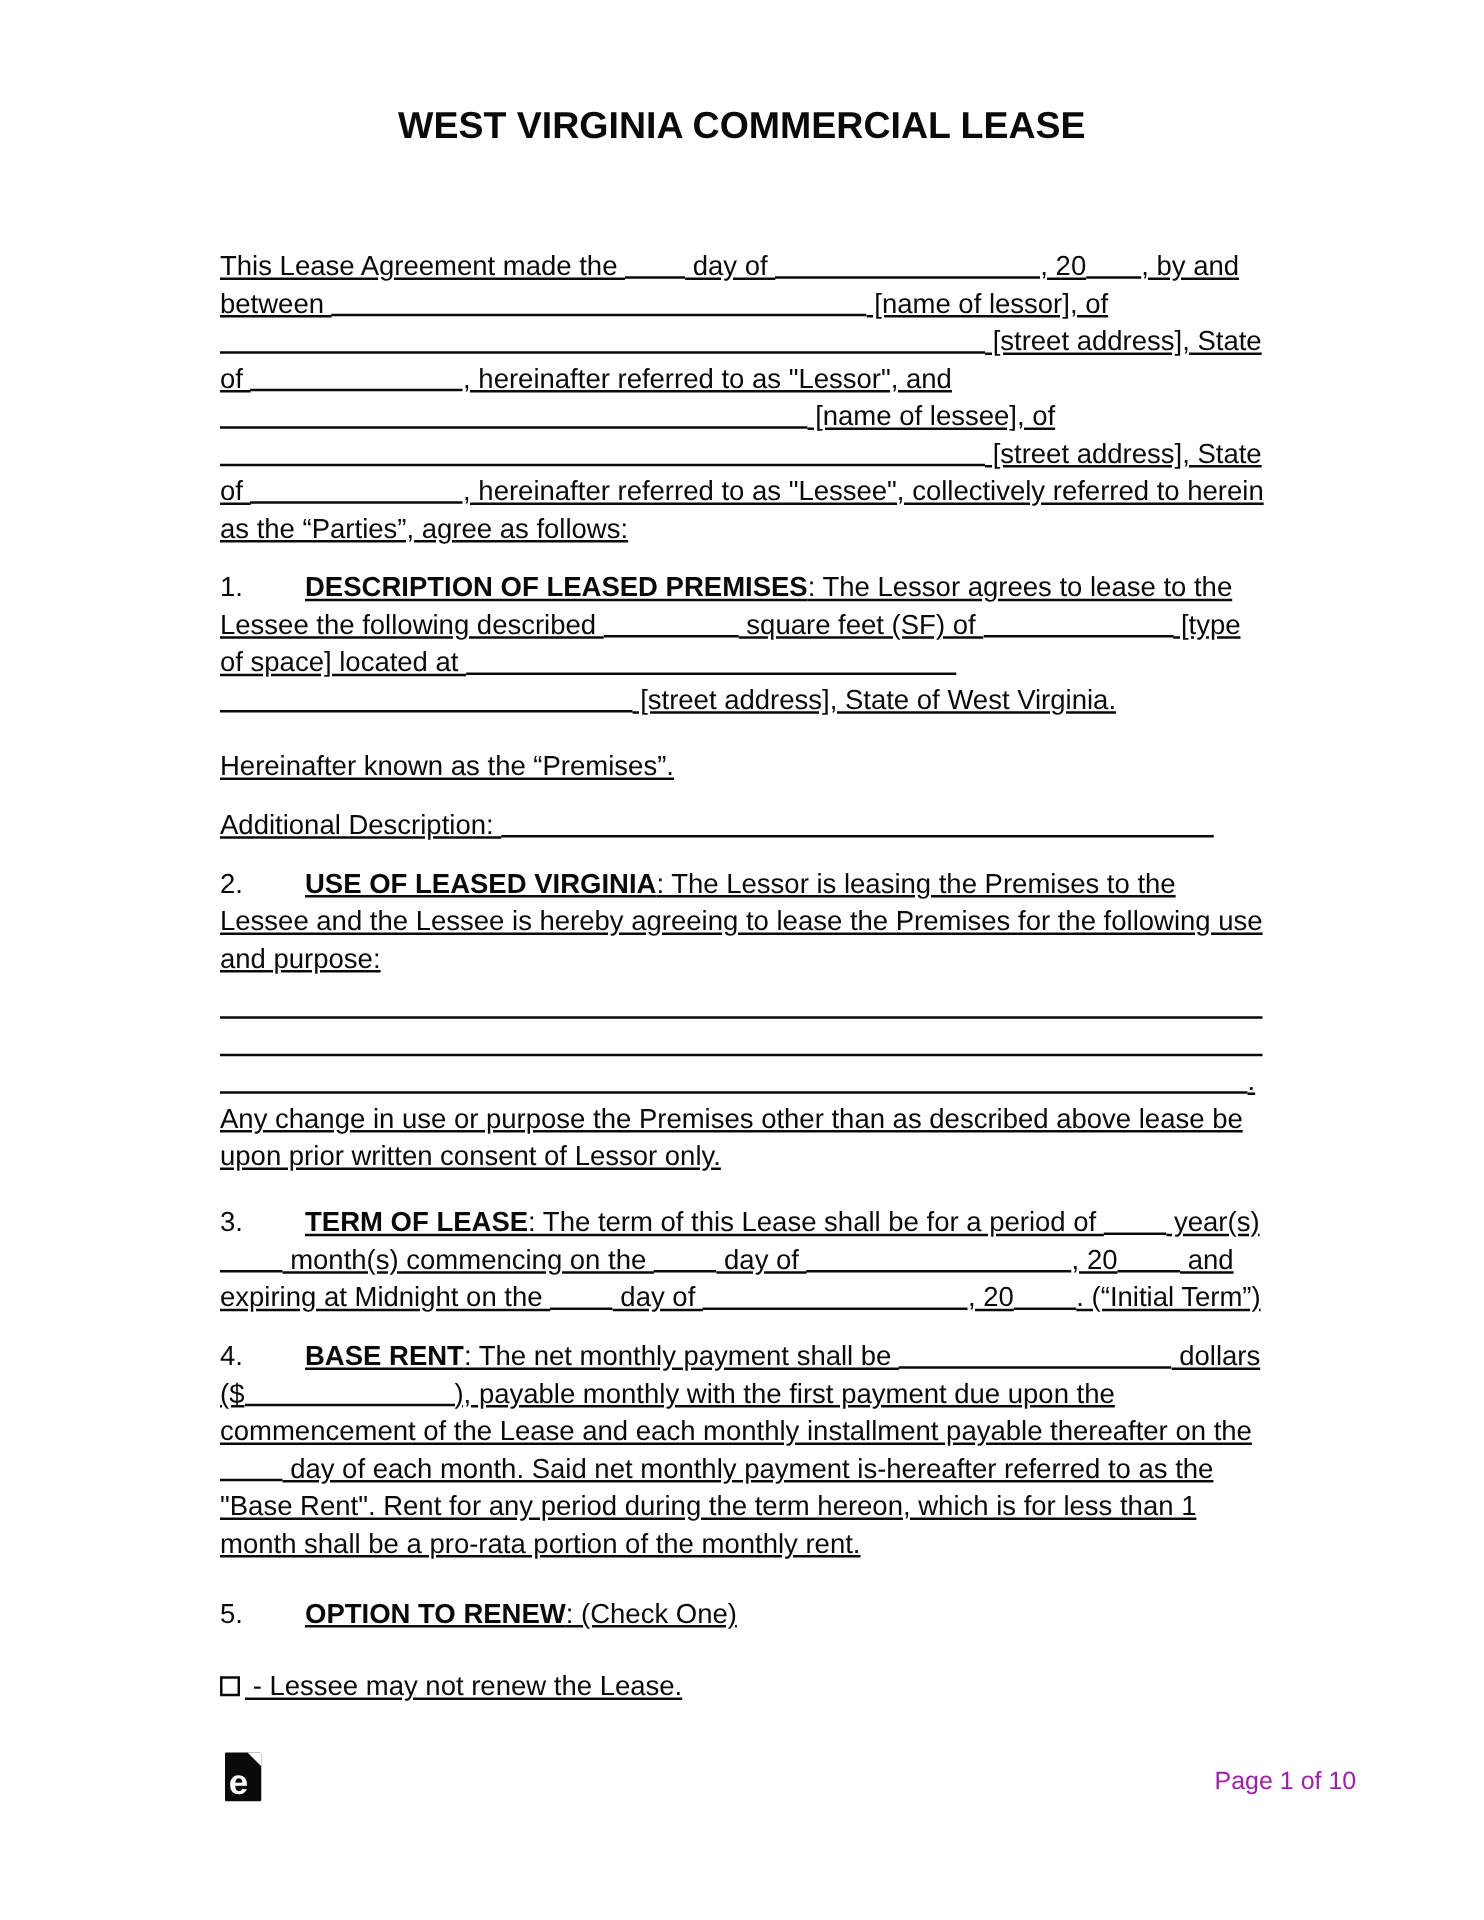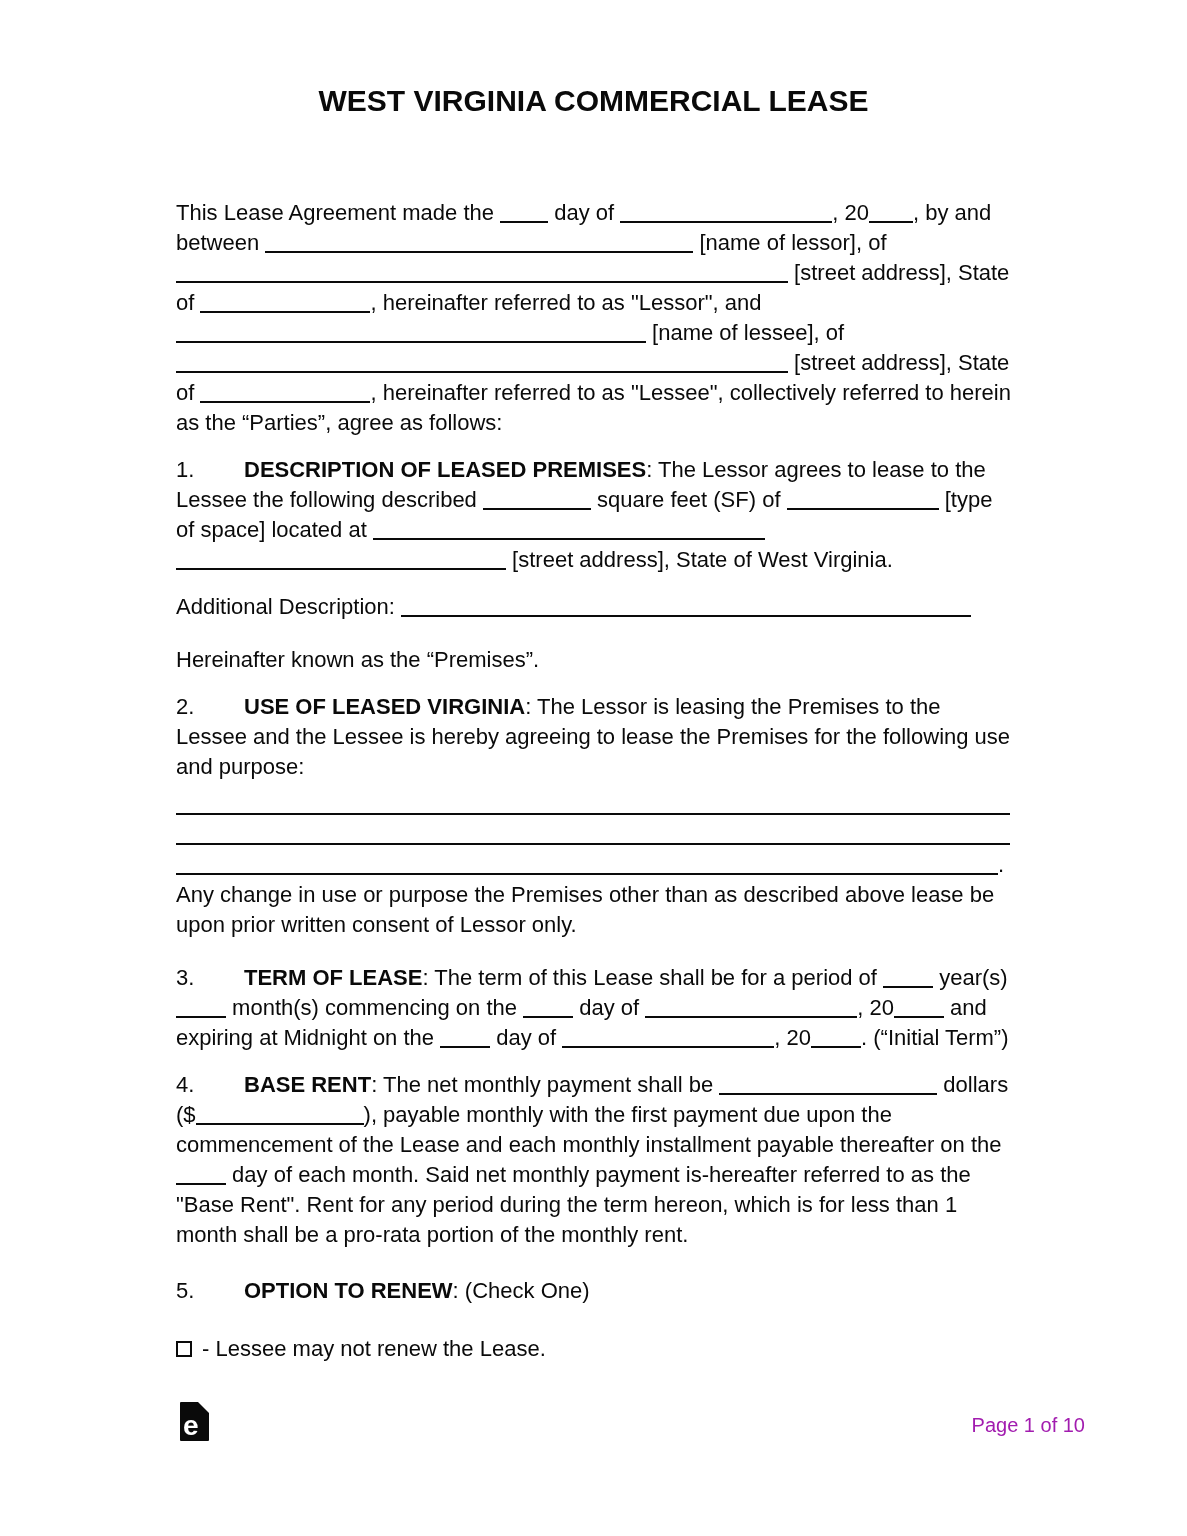--- a/index.html
+++ b/index.html
@@ -17,21 +17,21 @@
     text-align:center;
     font-size:30px; font-weight:bold; letter-spacing:0px;
     color:#0a0a0a;
   }
 
   .doc-body {
     position:absolute; left:176px; top:198px; width:836px;
     font-size:22px; line-height:30px; color:#0a0a0a;
     text-align:left;
   }
-  .block { margin:0; }
+  .block { margin:0;text-decoration:underline; }
   .block strong { font-weight:bold;text-align:right; }
   .num { display:inline-block; width:68px; }
   .blank {
     display:inline-block;
     border-bottom:2px solid #0a0a0a;
     height:22px; vertical-align:-3px;
   }
   .checkbox {
     display:inline-block;
     width:16px; height:16px;
@@ -66,22 +66,22 @@
 </head>
 <body>
 
 <div class="page">
 
   <h1 class="doc-title">WEST VIRGINIA COMMERCIAL LEASE</h1>
 
   <main class="doc-body">
       <div class="block" style="margin-top: 0px;"><span>This Lease Agreement made the </span><span class="blank" style="width: 48px;"></span><span> day of </span><span class="blank" style="width: 212px;"></span><span>, 20</span><span class="blank" style="width: 44px;"></span><span>, by and between </span><span class="blank" style="width: 428px;"></span><span> [name of lessor], of </span><span class="blank" style="width: 612px;"></span><span> [street address], State of </span><span class="blank" style="width: 170px;"></span><span>, hereinafter referred to as "Lessor", and </span><span class="blank" style="width: 470px;"></span><span> [name of lessee], of </span><span class="blank" style="width: 612px;"></span><span> [street address], State of </span><span class="blank" style="width: 170px;"></span><span>, hereinafter referred to as "Lessee", collectively referred to herein as the “Parties”, agree as follows:</span></div>
       <div class="block" style="margin-top: 17px;"><span class="num">1.</span><strong>DESCRIPTION OF LEASED PREMISES</strong><span>: The Lessor agrees to lease to the Lessee the following described </span><span class="blank" style="width: 108px;"></span><span> square feet (SF) of </span><span class="blank" style="width: 152px;"></span><span> [type of space] located at </span><span class="blank" style="width: 392px;"></span><span> </span><span class="blank" style="width: 330px;"></span><span> [street address], State of West Virginia.</span></div>
+      <div class="block" style="margin-top: 23px;"><span>Hereinafter known as the “Premises”.</span></div>
       <div class="block" style="margin-top: 17px;"><span>Additional Description: </span><span class="blank" style="width: 570px;"></span></div>
-      <div class="block" style="margin-top: 23px;"><span>Hereinafter known as the “Premises”.</span></div>
       <div class="block" style="margin-top: 17px;"><span class="num">2.</span><strong>USE OF LEASED VIRGINIA</strong><span>: The Lessor is leasing the Premises to the Lessee and the Lessee is hereby agreeing to lease the Premises for the following use and purpose:</span></div>
       <div class="block" style="margin-top: 8px;"><span class="blank" style="width: 834px;"></span><span class="blank" style="width: 834px;"></span><span class="blank" style="width: 822px;"></span><span>.</span></div>
       <div class="block" style="margin-top: 0px;"><span>Any change in use or purpose the Premises other than as described above lease be upon prior written consent of Lessor only.</span></div>
       <div class="block" style="margin-top: 23px;"><span class="num">3.</span><strong>TERM OF LEASE</strong><span>: The term of this Lease shall be for a period of </span><span class="blank" style="width: 50px;"></span><span> year(s) </span><span class="blank" style="width: 50px;"></span><span> month(s) commencing on the </span><span class="blank" style="width: 50px;"></span><span> day of </span><span class="blank" style="width: 212px;"></span><span>, 20</span><span class="blank" style="width: 50px;"></span><span> and expiring at Midnight on the </span><span class="blank" style="width: 50px;"></span><span> day of </span><span class="blank" style="width: 212px;"></span><span>, 20</span><span class="blank" style="width: 50px;"></span><span>. (“Initial Term”)</span></div>
       <div class="block" style="margin-top: 17px;"><span class="num">4.</span><strong>BASE RENT</strong><span>: The net monthly payment shall be </span><span class="blank" style="width: 218px;"></span><span> dollars ($</span><span class="blank" style="width: 168px;"></span><span>), payable monthly with the first payment due upon the commencement of the Lease and each monthly installment payable thereafter on the </span><span class="blank" style="width: 50px;"></span><span> day of each month. Said net monthly payment is-hereafter referred to as the "Base Rent". Rent for any period during the term hereon, which is for less than 1 month shall be a pro-rata portion of the monthly rent.</span></div>
       <div class="block" style="margin-top: 26px;"><span class="num">5.</span><strong>OPTION TO RENEW</strong><span>: (Check One)</span></div>
       <div class="block" style="margin-top: 28px;"><span class="checkbox"></span><span> - Lessee may not renew the Lease.</span></div>
     </main>
 
   <div class="footer-logo">

